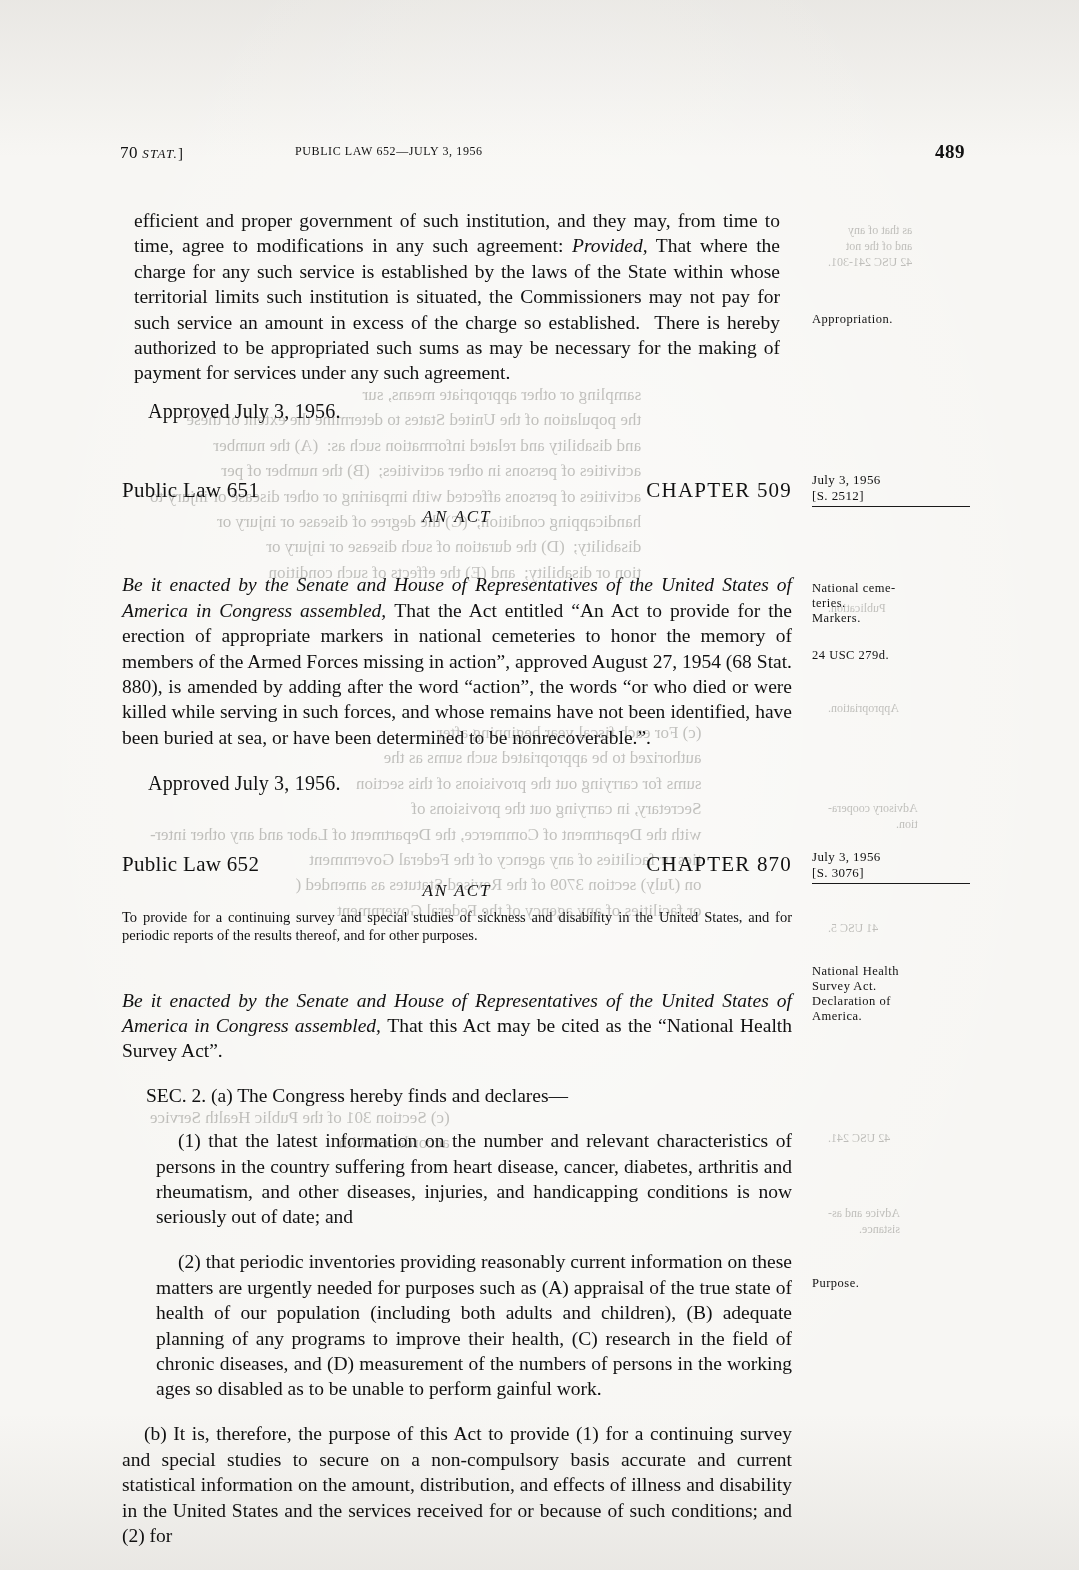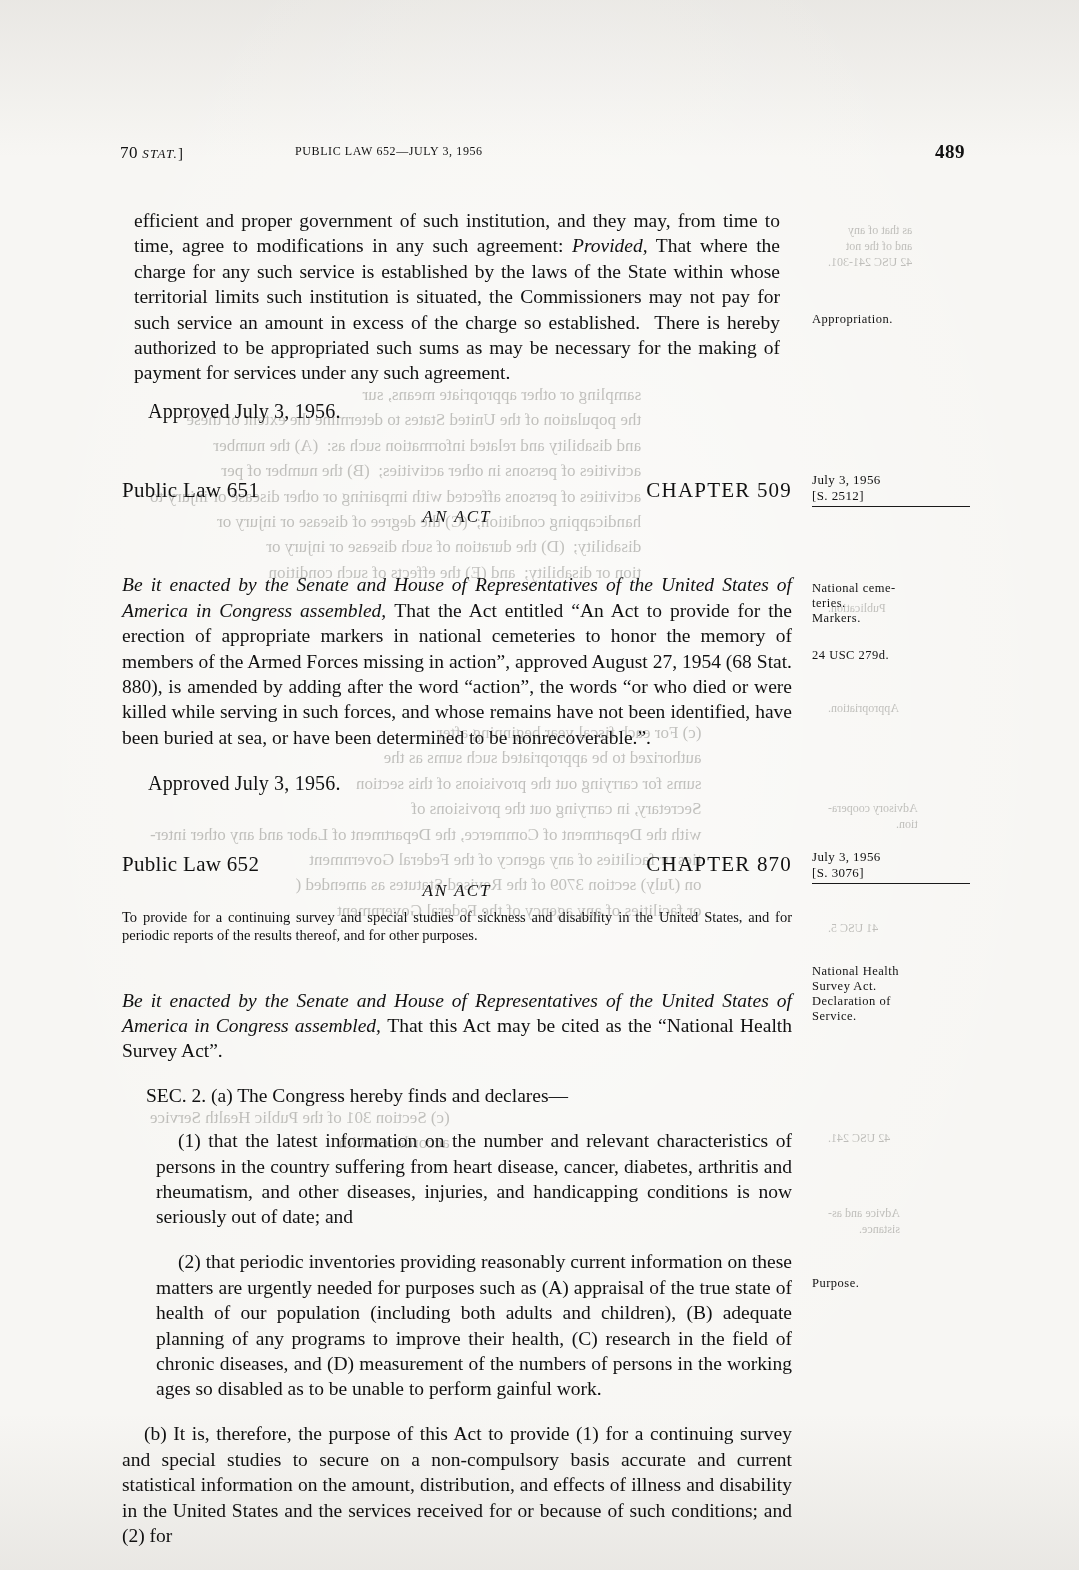--- a/index.html
+++ b/index.html
@@ -291,20 +291,20 @@
       <div class="datebox" style="top:653px; left:0;">
         <span>July 3, 1956</span><br>
         <span>[S. 3076]</span>
         <span class="rule"></span>
       </div>
 
       <div class="note" style="top:768px; left:0;">
         <span>National Health</span><br>
         <span>Survey Act.</span><br>
         <span>Declaration of</span><br>
-        <span>Service.</span>
+        <span>America.</span>
       </div>
 
       <div class="note" style="top:1080px; left:0;">Purpose.</div>
     </div>
 
   </div>
 </div>
 
 </body></html>

